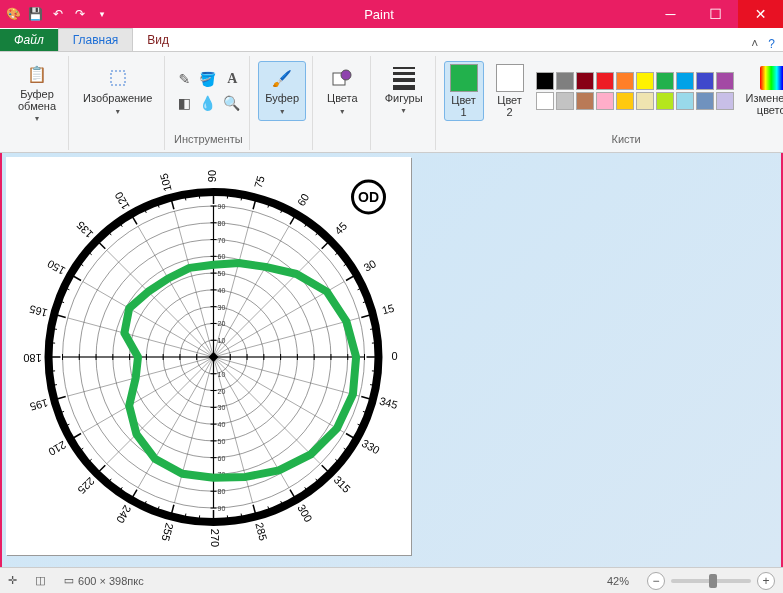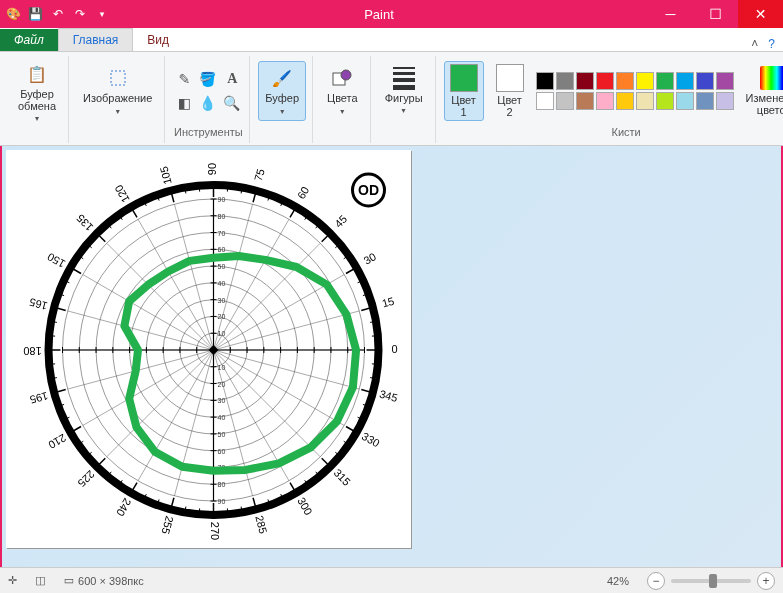--- a/index.html
+++ b/index.html
@@ -14,21 +14,21 @@
 .ctrl-close { background: #e81123; }
 .tabbar { height: 24px; background: #fff; display: flex; align-items: flex-end; border-bottom: 1px solid #ccc; }
 .tab { padding: 4px 14px; font-size: 12px; color: #7f1d1d; cursor: pointer; }
 .tab-file { background: #15803d; color: #fff; font-style: italic; }
 .tab-active { background: #e5e5e5; border: 1px solid #ccc; border-bottom: none; color: #1e6fd6; }
 .tabbar-right { margin-left: auto; display: flex; padding-right: 8px; gap: 10px; color: #555; font-size: 12px; }
 .ribbon { background: #f5f6f7; border-bottom: 1px solid #ccc; padding: 4px 6px 2px 6px; display: flex; gap: 2px; }
 .group { display: flex; flex-direction: column; align-items: center; padding: 2px 6px; border-right: 1px solid #ddd; }
 .group:last-child { border-right: none; }
 .group-body { display: flex; align-items: center; gap: 4px; min-height: 66px; }
-.group-label { font-size: 11px; color: #666; margin-top: 2px; }
+.group-label { font-size: 11px; color: #666; margin-top: 9px; }
 .rbtn { display: flex; flex-direction: column; align-items: center; justify-content: center; padding: 4px 6px; border-radius: 3px; gap: 2px; cursor: pointer; min-width: 40px; }
 .rbtn-active { background: #cde6f7; border: 1px solid #7ab6e8; }
 .rbtn-label { font-size: 11px; color: #333; text-align: center; line-height: 1.1; white-space: pre-line; }
 .rbtn-icon { width: 24px; height: 24px; display: flex; align-items: center; justify-content: center; }
 .tools-grid { display: grid; grid-template-columns: repeat(3, 22px); grid-template-rows: repeat(2, 22px); gap: 2px; }
 .tool-cell { width: 22px; height: 22px; display: flex; align-items: center; justify-content: center; font-size: 14px; color: #555; cursor: pointer; }
 .swatch { width: 28px; height: 28px; border: 1px solid #999; cursor: pointer; }
 .swatch-inner { width:100%; height:100%; }
 .palette { display: grid; grid-template-columns: repeat(10, 18px); grid-template-rows: repeat(2, 18px); gap: 2px; }
 .pcell { width: 18px; height: 18px; border: 1px solid #aaa; cursor: pointer; }

